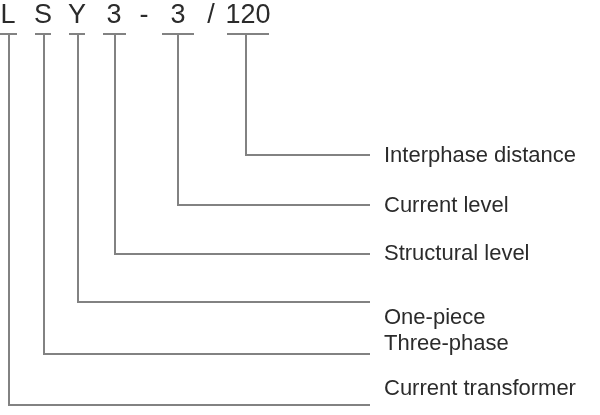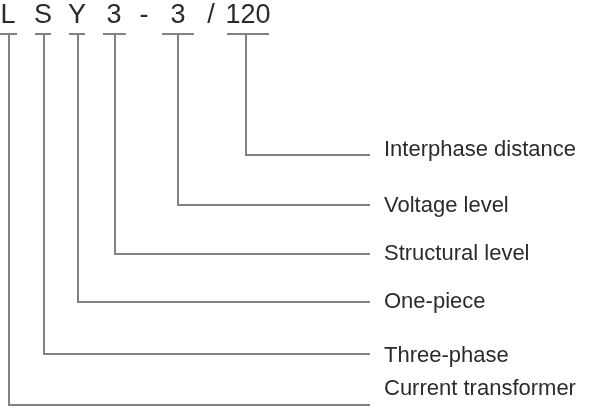--- a/index.html
+++ b/index.html
@@ -62,49 +62,49 @@
     <span class="code-part" style="left:144px">-</span>
     <span class="code-part" style="left:178px">3</span>
     <span class="code-part" style="left:211px">/</span>
     <span class="code-part" style="left:248px">120</span>
   </div>
 
   <div>
     <div class="tick" style="left:227px; width:42px"></div>
     <div class="vline" style="left:245px; top:34px; height:122px"></div>
     <div class="hline" style="left:245px; top:154px; width:125px"></div>
-    <div class="callout-label" style="top:135px">Interphase distance</div>
+    <div class="callout-label" style="top:141px">Interphase distance</div>
   </div>
 
   <div>
     <div class="tick" style="left:162px; width:32px"></div>
     <div class="vline" style="left:177px; top:34px; height:172px"></div>
     <div class="hline" style="left:177px; top:204px; width:193px"></div>
-    <div class="callout-label" style="top:191px">Voltage level</div>
+    <div class="callout-label" style="top:191px">Current level</div>
   </div>
 
   <div>
     <div class="tick" style="left:103px; width:23px"></div>
     <div class="vline" style="left:114px; top:34px; height:221px"></div>
     <div class="hline" style="left:114px; top:253px; width:256px"></div>
     <div class="callout-label" style="top:239px">Structural level</div>
   </div>
 
   <div>
     <div class="tick" style="left:69px; width:16px"></div>
     <div class="vline" style="left:77px; top:34px; height:269px"></div>
     <div class="hline" style="left:77px; top:301px; width:293px"></div>
-    <div class="callout-label" style="top:287px">One-piece</div>
+    <div class="callout-label" style="top:303px">One-piece</div>
   </div>
 
   <div>
     <div class="tick" style="left:35px; width:16px"></div>
     <div class="vline" style="left:43px; top:34px; height:321px"></div>
     <div class="hline" style="left:43px; top:353px; width:327px"></div>
-    <div class="callout-label" style="top:341px">Three-phase</div>
+    <div class="callout-label" style="top:329px">Three-phase</div>
   </div>
 
   <div>
     <div class="tick" style="left:0px; width:17px"></div>
     <div class="vline" style="left:8px; top:34px; height:372px"></div>
     <div class="hline" style="left:8px; top:404px; width:362px"></div>
     <div class="callout-label" style="top:374px">Current transformer</div>
   </div>
 
 </div>

